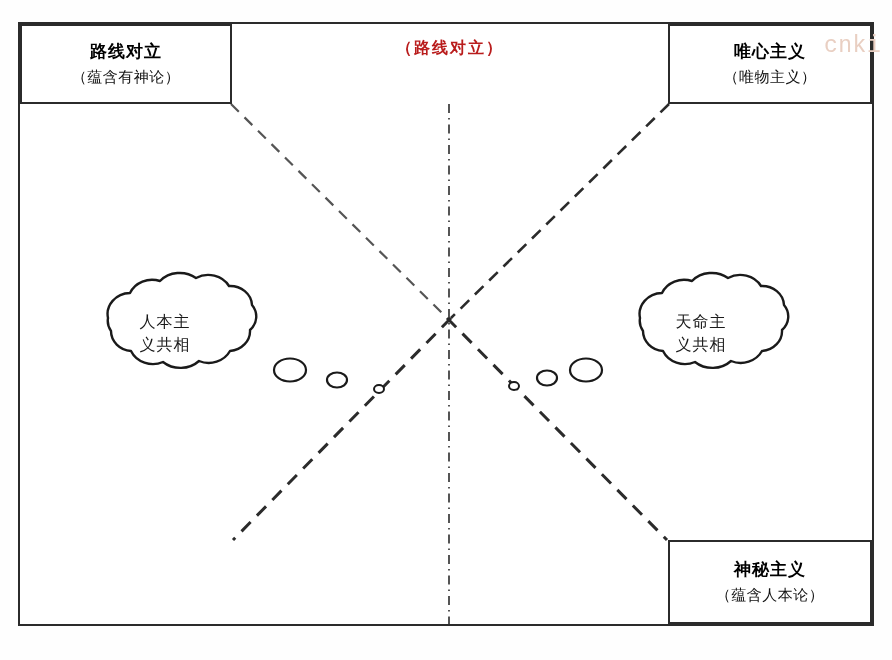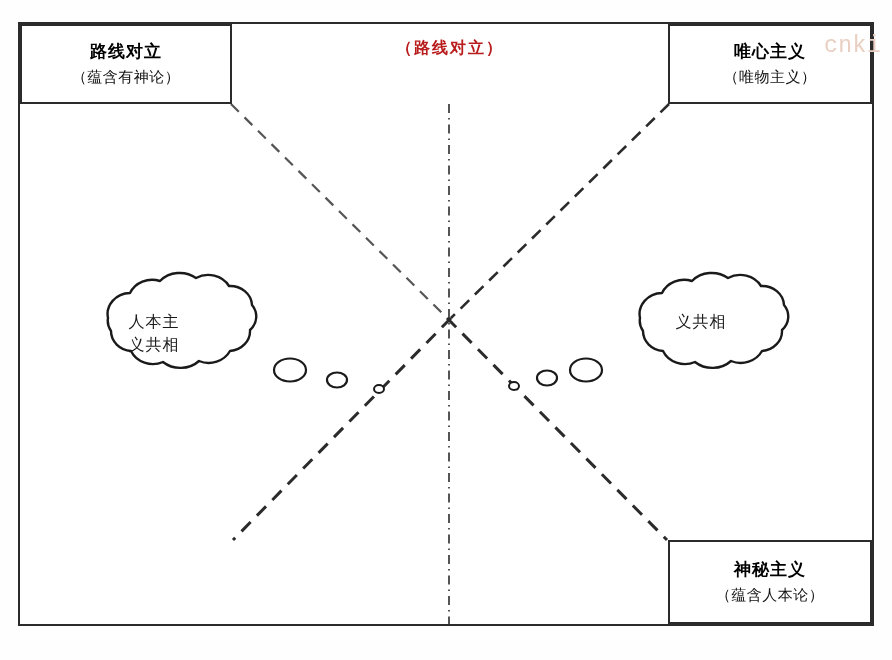--- a/index.html
+++ b/index.html
@@ -94,21 +94,21 @@
   
   .cloud-text {
     position: absolute;
     text-align: center;
     font-size: 16px;
     line-height: 1.45;
     letter-spacing: 1px;
     color: #1a1a1a;
     white-space: nowrap;
   }
-  #cloud-text-left  { left: 89px; top: 310px; width: 130px; }
+  #cloud-text-left  { left: 100px; top: 310px; width: 130px; }
   #cloud-text-right { left: 636px; top: 310px; width: 130px; }
 
   
   #watermark {
     position: absolute;
     left: 824px;
     top: 33px;
     font-size: 23px;
     color: #e9cfc2;
     letter-spacing: 0.5px;
@@ -194,18 +194,19 @@
   </div>
 
   <div id="center-title">（路线对立）</div>
 
   <div class="cloud-text" id="cloud-text-left">
     <div>人本主</div>
     <div>义共相</div>
   </div>
 
   <div class="cloud-text" id="cloud-text-right">
+    <div>天命主</div>
     <div>义共相</div>
   </div>
 
   <div id="watermark">cnki</div>
 
 </div>
 
 </body></html>

